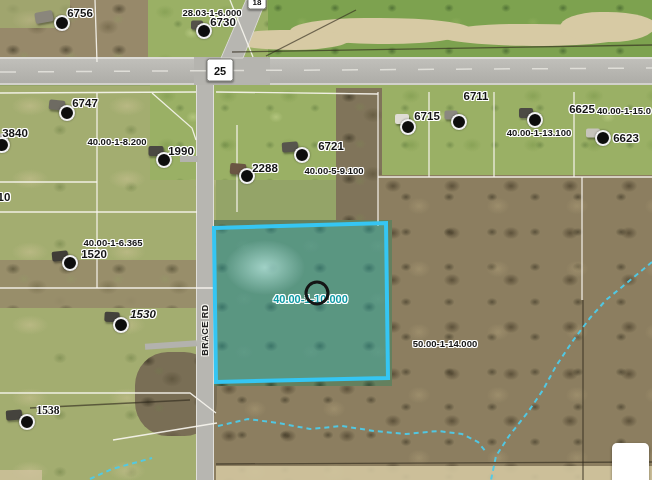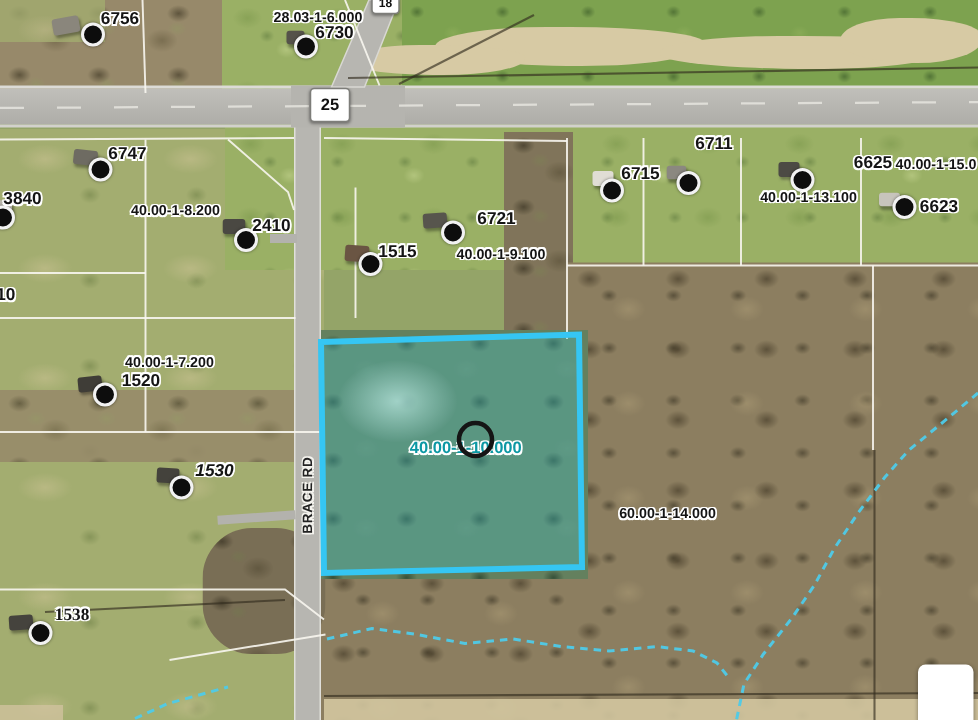--- a/index.html
+++ b/index.html
@@ -176,33 +176,33 @@
       <div class="site-dot" style="left: 603px; top: 138px;"></div>
       <div class="site-dot" style="left: 70px; top: 263px;"></div>
       <div class="site-dot" style="left: 121px; top: 325px;"></div>
       <div class="site-dot" style="left: 27px; top: 422px;"></div>
       <span class="map-label" style="left: 80px; top: 13px;">6756</span>
       <span class="map-label small" style="left: 206px; top: 12px; padding-left: 12px;">28.03-1-6.000</span>
       <span class="map-label" style="left: 223px; top: 22px;">6730</span>
       <span class="map-label" style="left: 85px; top: 103px;">6747</span>
       <span class="map-label" style="left: 15px; top: 133px;">3840</span>
       <span class="map-label small" style="left: 83px; top: 141px; margin-left: 34px;">40.00-1-8.200</span>
-      <span class="map-label" style="left: 181px; top: 151px;">2410</span>
+      <span class="map-label" style="left: 181px; top: 151px;">1990</span>
       <span class="map-label" style="left: 331px; top: 146px;">6721</span>
-      <span class="map-label small" style="left: 334px; top: 170px;">40.00-1-9.100</span>
-      <span class="map-label" style="left: 265px; top: 168px;">1515</span>
+      <span class="map-label small" style="left: 334px; top: 170px;">40.00-5-9.100</span>
+      <span class="map-label" style="left: 265px; top: 168px;">2288</span>
       <span class="map-label" style="left: 427px; top: 116px;">6715</span>
       <span class="map-label" style="left: 476px; top: 96px;">6711</span>
       <span class="map-label" style="left: 582px; top: 109px;">6625</span>
       <span class="map-label small" style="left: 539px; top: 132px;">40.00-1-13.100</span>
       <span class="map-label small" style="left: 624px; top: 110px;">40.00-1-15.0</span>
       <span class="map-label" style="left: 626px; top: 138px;">6623</span>
-      <span class="map-label small" style="left: 113px; top: 242px;">40.00-1-7.200</span>
+      <span class="map-label small" style="left: 113px; top: 242px;">40.00-1-6.365</span>
       <span class="map-label" style="left: 94px; top: 254px; text-align: right;">1520</span>
       <span class="map-label" style="left: 143px; top: 314px; font-style: italic;">1530</span>
       <span class="map-label" style="left: 1px; top: 197px;">110</span>
       <span class="map-label" style="left: 48px; top: 410px; font-family: Liberation Serif, serif;">1538</span>
-      <span class="map-label small" style="left: 445px; top: 343px;">60.00-1-14.000</span>
+      <span class="map-label small" style="left: 445px; top: 343px;">50.00-1-14.000</span>
       <span class="route-shield" style="left: 220px; top: 70px; width: 25px; height: 21px; font-size: 11px;">25</span>
       <span class="route-shield" style="left: 257px; top: 2px; width: 17px; height: 13px; font-size: 8px;">18</span>
     </div>
 
 </div>
 
 </body></html>

